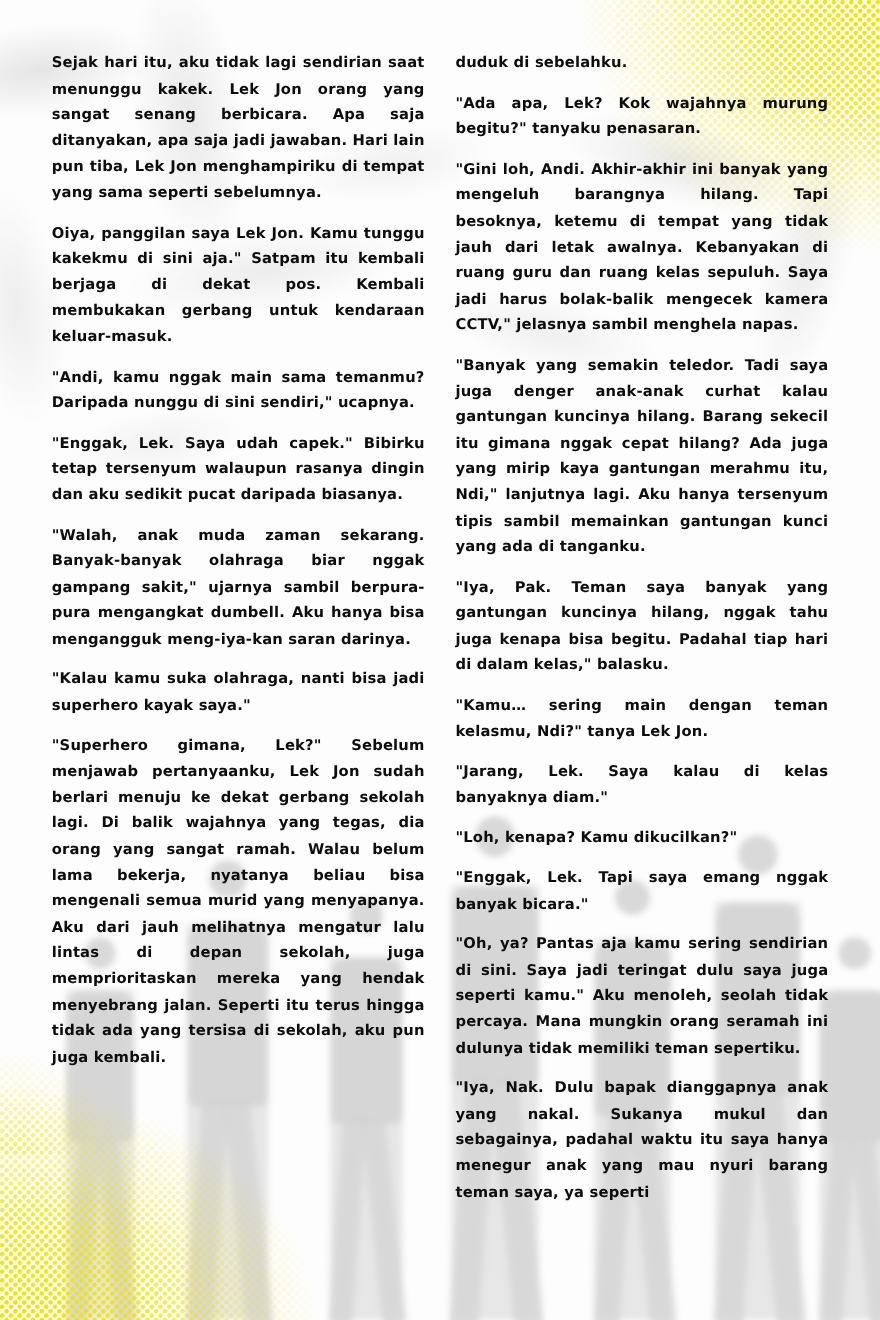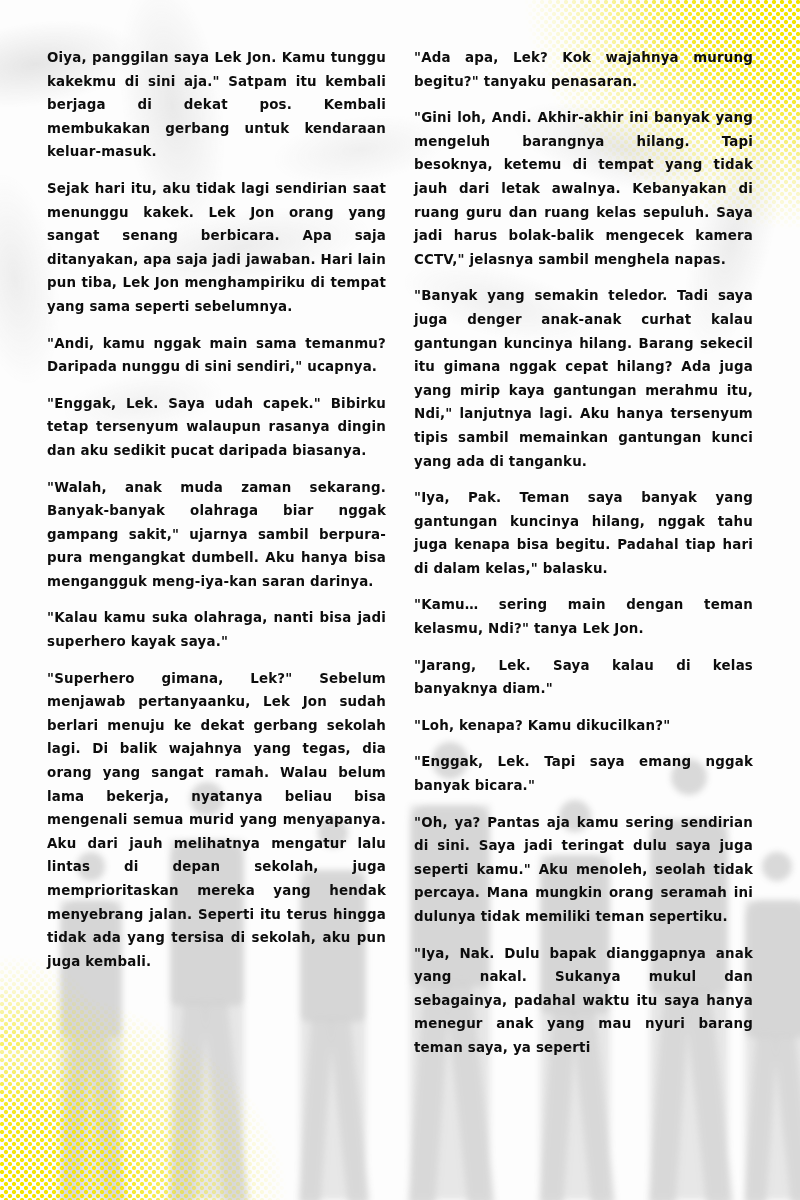--- a/index.html
+++ b/index.html
@@ -233,29 +233,30 @@
     </div>
   <div class="halftone" id="halftone-bl">
       <div class="dots"></div>
     </div>
   <div class="halftone" id="halftone-bl2">
       <div class="dots"></div>
     </div>
 
   <div class="columns">
     <div class="column">
+      <p class="para">Sejak hari itu, aku tidak lagi sendirian saat menunggu kakek. Lek Jon orang yang sangat senang berbicara. Apa saja ditanyakan, apa saja jadi jawaban. Hari lain pun tiba, Lek Jon menghampiriku di tempat yang sama seperti sebelumnya.</p>
       <p class="para">Oiya, panggilan saya Lek Jon. Kamu tunggu kakekmu di sini aja." Satpam itu kembali berjaga di dekat pos. Kembali membukakan gerbang untuk kendaraan keluar-masuk.</p>
-      <p class="para">Sejak hari itu, aku tidak lagi sendirian saat menunggu kakek. Lek Jon orang yang sangat senang berbicara. Apa saja ditanyakan, apa saja jadi jawaban. Hari lain pun tiba, Lek Jon menghampiriku di tempat yang sama seperti sebelumnya.</p>
       <p class="para">"Andi, kamu nggak main sama temanmu? Daripada nunggu di sini sendiri," ucapnya.</p>
       <p class="para">"Enggak, Lek. Saya udah capek." Bibirku tetap tersenyum walaupun rasanya dingin dan aku sedikit pucat daripada biasanya.</p>
       <p class="para">"Walah, anak muda zaman sekarang. Banyak-banyak olahraga biar nggak gampang sakit," ujarnya sambil berpura-pura mengangkat dumbell. Aku hanya bisa mengangguk meng-iya-kan saran darinya.</p>
       <p class="para">"Kalau kamu suka olahraga, nanti bisa jadi superhero kayak saya."</p>
       <p class="para">"Superhero gimana, Lek?" Sebelum menjawab pertanyaanku, Lek Jon sudah berlari menuju ke dekat gerbang sekolah lagi. Di balik wajahnya yang tegas, dia orang yang sangat ramah. Walau belum lama bekerja, nyatanya beliau bisa mengenali semua murid yang menyapanya. Aku dari jauh melihatnya mengatur lalu lintas di depan sekolah, juga memprioritaskan mereka yang hendak menyebrang jalan. Seperti itu terus hingga tidak ada yang tersisa di sekolah, aku pun juga kembali.</p>
     </div>
     <div class="column">
+      <p class="para">duduk di sebelahku.</p>
       <p class="para">"Ada apa, Lek? Kok wajahnya murung begitu?" tanyaku penasaran.</p>
       <p class="para">"Gini loh, Andi. Akhir-akhir ini banyak yang mengeluh barangnya hilang. Tapi besoknya, ketemu di tempat yang tidak jauh dari letak awalnya. Kebanyakan di ruang guru dan ruang kelas sepuluh. Saya jadi harus bolak-balik mengecek kamera CCTV," jelasnya sambil menghela napas.</p>
       <p class="para">"Banyak yang semakin teledor. Tadi saya juga denger anak-anak curhat kalau gantungan kuncinya hilang. Barang sekecil itu gimana nggak cepat hilang? Ada juga yang mirip kaya gantungan merahmu itu, Ndi," lanjutnya lagi. Aku hanya tersenyum tipis sambil memainkan gantungan kunci yang ada di tanganku.</p>
       <p class="para">"Iya, Pak. Teman saya banyak yang gantungan kuncinya hilang, nggak tahu juga kenapa bisa begitu. Padahal tiap hari di dalam kelas," balasku.</p>
       <p class="para">"Kamu… sering main dengan teman kelasmu, Ndi?" tanya Lek Jon.</p>
       <p class="para">"Jarang, Lek. Saya kalau di kelas banyaknya diam."</p>
       <p class="para">"Loh, kenapa? Kamu dikucilkan?"</p>
       <p class="para">"Enggak, Lek. Tapi saya emang nggak banyak bicara."</p>
       <p class="para">"Oh, ya? Pantas aja kamu sering sendirian di sini. Saya jadi teringat dulu saya juga seperti kamu." Aku menoleh, seolah tidak percaya. Mana mungkin orang seramah ini dulunya tidak memiliki teman sepertiku.</p>
       <p class="para last-line-natural">"Iya, Nak. Dulu bapak dianggapnya anak yang nakal. Sukanya mukul dan sebagainya, padahal waktu itu saya hanya menegur anak yang mau nyuri barang teman saya, ya seperti</p>

